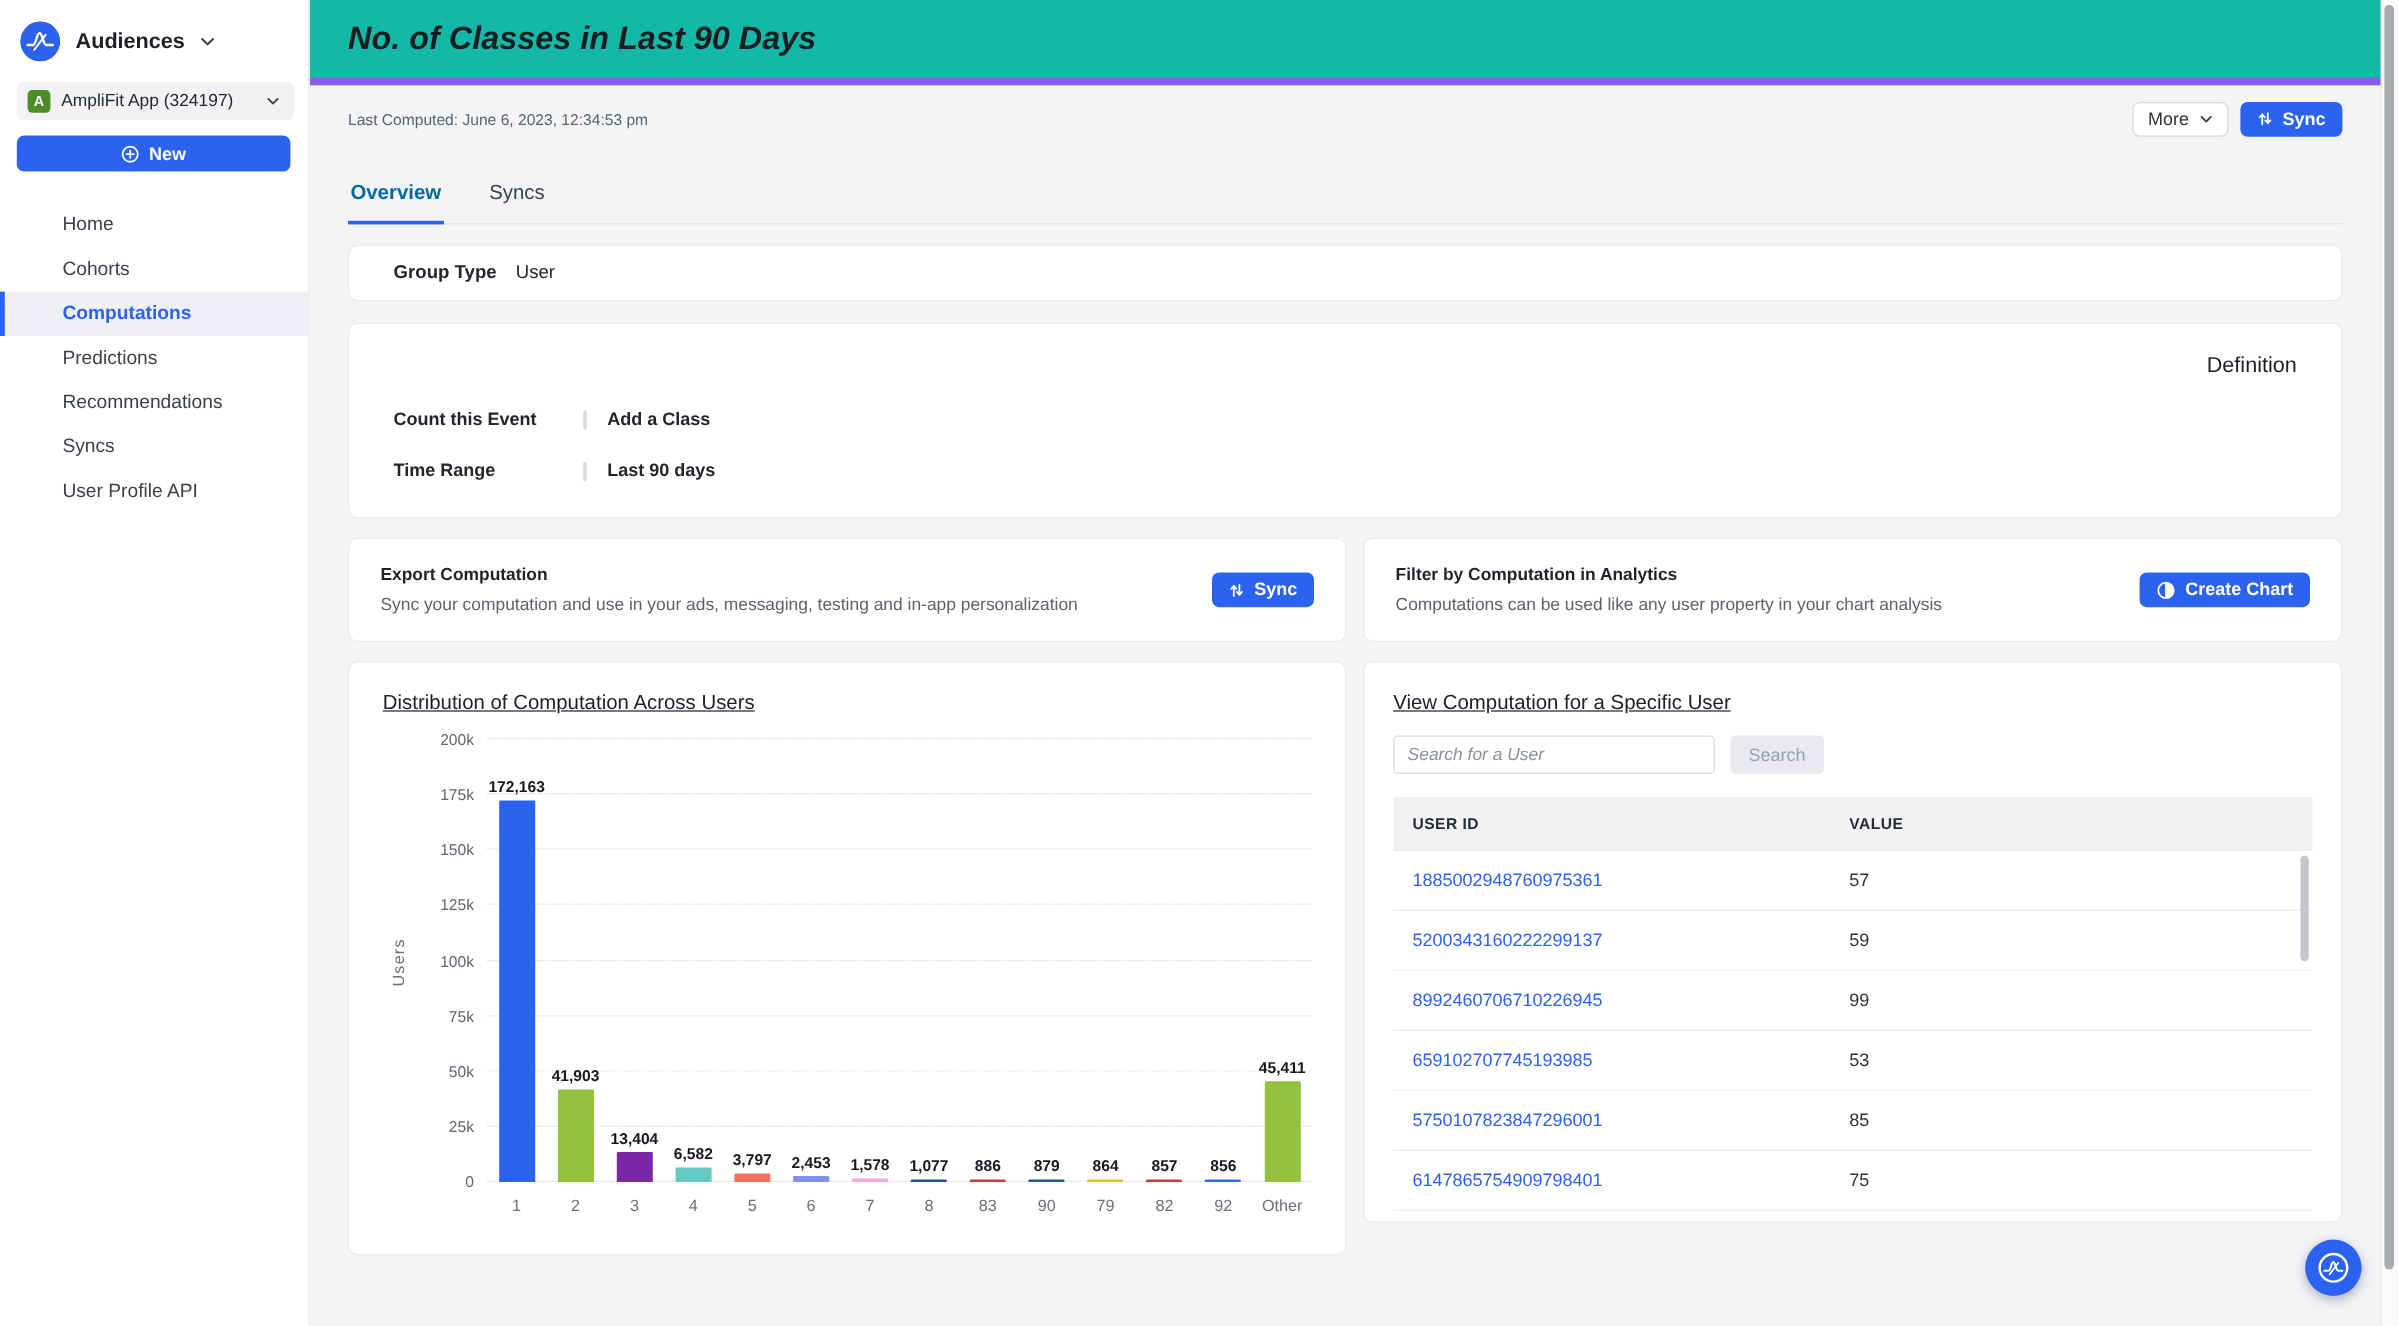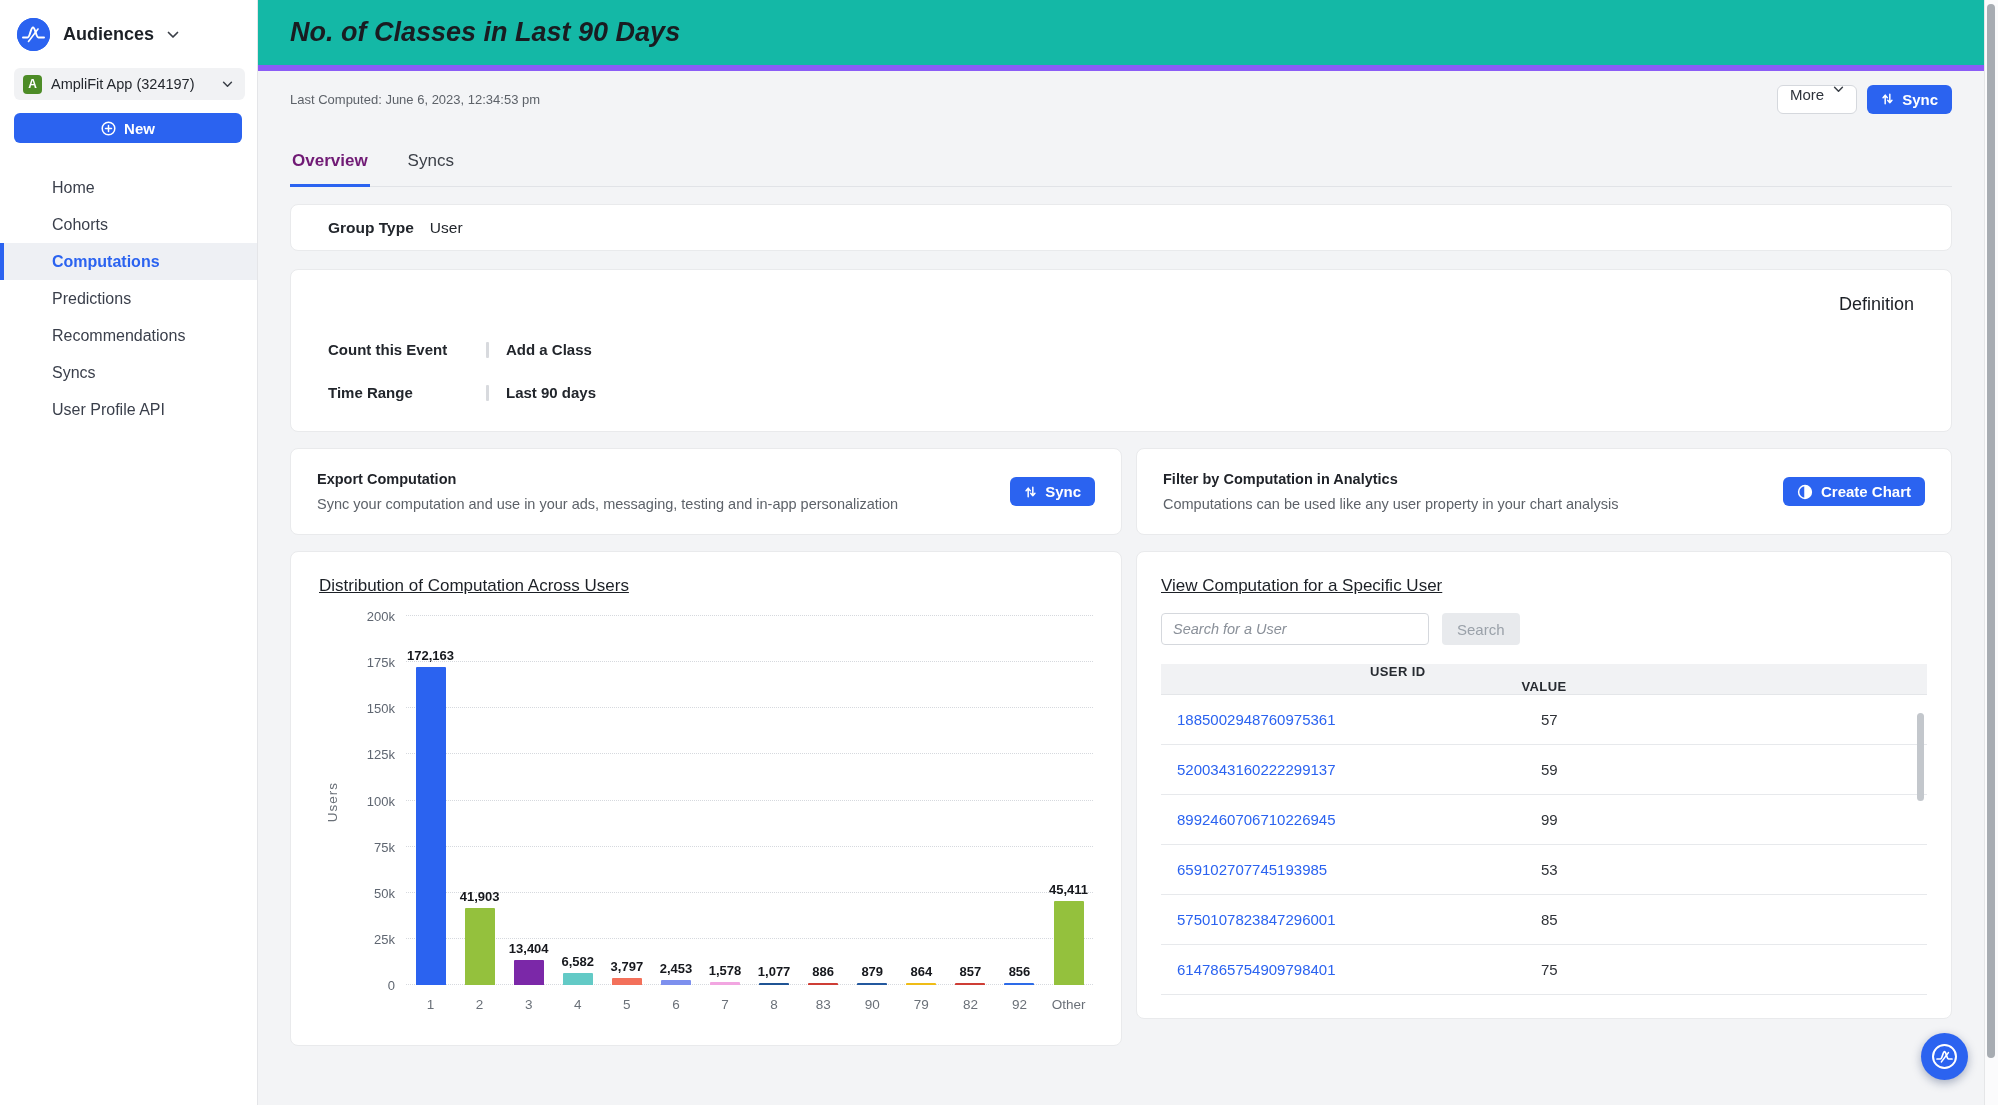--- a/index.html
+++ b/index.html
@@ -21,27 +21,27 @@
   .new-button { margin:13px 12px 0 14px; height:30px; background:#2b63f0; border:none; border-radius:6px; color:#fff; display:flex; align-items:center; justify-content:center; gap:8px; font-size:15px; font-weight:600; width:228px; cursor:pointer; font-family:inherit; }
   .nav { margin-top:26px; }
   .nav-item { height:37px; display:flex; align-items:center; padding-left:48px; font-size:16px; color:#3a3f4b; border-left:4px solid transparent; cursor:pointer; }
   .nav-item.active { background:#eef0f4; border-left-color:#2b63f0; color:#2b63f0; font-weight:600; }
   
   .main { position:absolute; left:258px; top:0; right:14px; bottom:0; }
   .page-header { height:71px; background:#14b8a6; display:flex; align-items:center; padding-left:32px; border-bottom:6px solid #8b5cf6;font-style:italic; }
   .page-title { font-size:27px; font-weight:700; color:#191c21; }
   .toolbar { display:flex; align-items:center; padding:0 32px; height:56px; }
   .last-computed { font-size:13px; color:#5d6269; flex:1; }
-  .btn-more { height:29px; padding:0 12px; background:#fff; border:1px solid #d5d8dd; border-radius:6px; font-size:15px; color:#2e333b; display:flex; gap:9px; cursor:pointer; font-family:inherit; }
+  .btn-more { height:29px; padding:0 12px; background:#fff; border:1px solid #d5d8dd; border-radius:6px; font-size:15px; color:#2e333b; display:flex; align-items:center; gap:9px; cursor:pointer; font-family:inherit; }
   .btn-blue { height:29px; padding:0 14px; background:#2b63f0; border:none; border-radius:6px; color:#fff; font-size:15px; font-weight:600; display:flex; align-items:center; gap:8px; cursor:pointer; font-family:inherit; }
   .toolbar .btn-blue { margin-left:10px; }
   .content { padding:0 32px; }
   .tabs { display:flex; gap:36px; border-bottom:1px solid #e1e3e7; margin-top:14px; }
   .tab { padding:10px 2px 13px; font-size:17px; color:#3c4048; cursor:pointer; margin-bottom:-1px; border-bottom:3px solid transparent; }
-  .tab.active { color:#701a75; font-weight:600; border-bottom-color:#2b63f0; }
+  .tab.active { color:#0369a1; font-weight:600; border-bottom-color:#2b63f0; }
   .card { background:#fff; border:1px solid #e9eaec; border-radius:8px; }
   .group-card { margin-top:17px; height:47px; display:flex; align-items:center; padding-left:37px; }
   .group-label { font-size:15.5px; font-weight:700; color:#22262c; }
   .group-value { font-size:15.5px; color:#22262c; margin-left:16px; }
   .definition-card { margin-top:18px; padding:24px 37px 30px; }
   .definition-heading { font-size:18px; font-weight:400; color:#1c2026;text-align:right; }
   .def-row { display:flex; align-items:center; margin-top:26px; }
   .def-label { width:158px; font-size:15px; font-weight:700; }
   .def-divider { width:3px; height:16px; background:#d8dade; margin:0 17px 0 0; border-radius:1px; }
   .def-value { font-size:15px; font-weight:600; }
@@ -66,21 +66,21 @@
   .bar { width:30px; border-radius:1px 1px 0 0; }
   .val { font-size:13px; font-weight:700; color:#16181d; margin-bottom:4px; white-space:nowrap; }
   .xtick { position:absolute; top:calc(100% + 12px); font-size:13.5px; color:#6a7078; white-space:nowrap; }
   
   .user-card { flex:1; height:468px; padding:24px 24px 0; position:relative; overflow:hidden; }
   .search-row { display:flex; gap:13px; margin-top:17px; }
   .search-input { width:268px; height:32px; border:1px solid #d5d8dd; border-radius:4px; padding:0 11px; font-size:14.5px; color:#24282e; font-family:inherit; background:#fff; }
   .search-input::placeholder { font-style:italic; color:#8a9099; }
   .btn-search { height:32px; padding:0 15px; background:#e8eaed; color:#9aa1a9; border:none; border-radius:4px; font-size:15px; font-family:inherit; cursor:pointer; }
   .utable { margin-top:19px; position:relative; }
-  .thead { display:flex; height:31px; background:#f1f2f4; align-items:center; font-size:13px; font-weight:700; letter-spacing:.4px; color:#272b31; border-bottom:1px solid #e4e6e9;flex-direction:column; }
+  .thead { display:flex; height:45px; background:#f1f2f4; align-items:center; font-size:13px; font-weight:700; letter-spacing:.4px; color:#272b31; border-bottom:1px solid #e4e6e9; }
   .cell-1 { padding-left:16px; width:380px; flex:none; }
   .cell-2 { flex:1; }
   .trow { display:flex; height:50px; align-items:center; border-bottom:1px solid #e7e9ec; font-size:15px; background:#fff; }
   .uid { color:#2b63f0; cursor:pointer; text-decoration:none; }
   .uval { color:#2f3237; }
   .tscroll { position:absolute; right:3px; top:49px; width:7px; height:88px; background:#c3c7cc; border-radius:4px; }
   
   .fab { position:absolute; left:1921px; top:1033px; width:47px; height:47px; border-radius:50%; background:#2b63f0; box-shadow:0 3px 10px rgba(20,40,90,.35); display:flex; align-items:center; justify-content:center; cursor:pointer; z-index:9; }
   .pagebar { position:absolute; right:0; top:0; width:14px; height:100%; background:#fbfbfc; border-left:1px solid #e5e6e8; z-index:8; }
   .pagethumb { position:absolute; right:3px; top:4px; width:8px; height:1054px; border-radius:4px; background:#a7acb2; }

